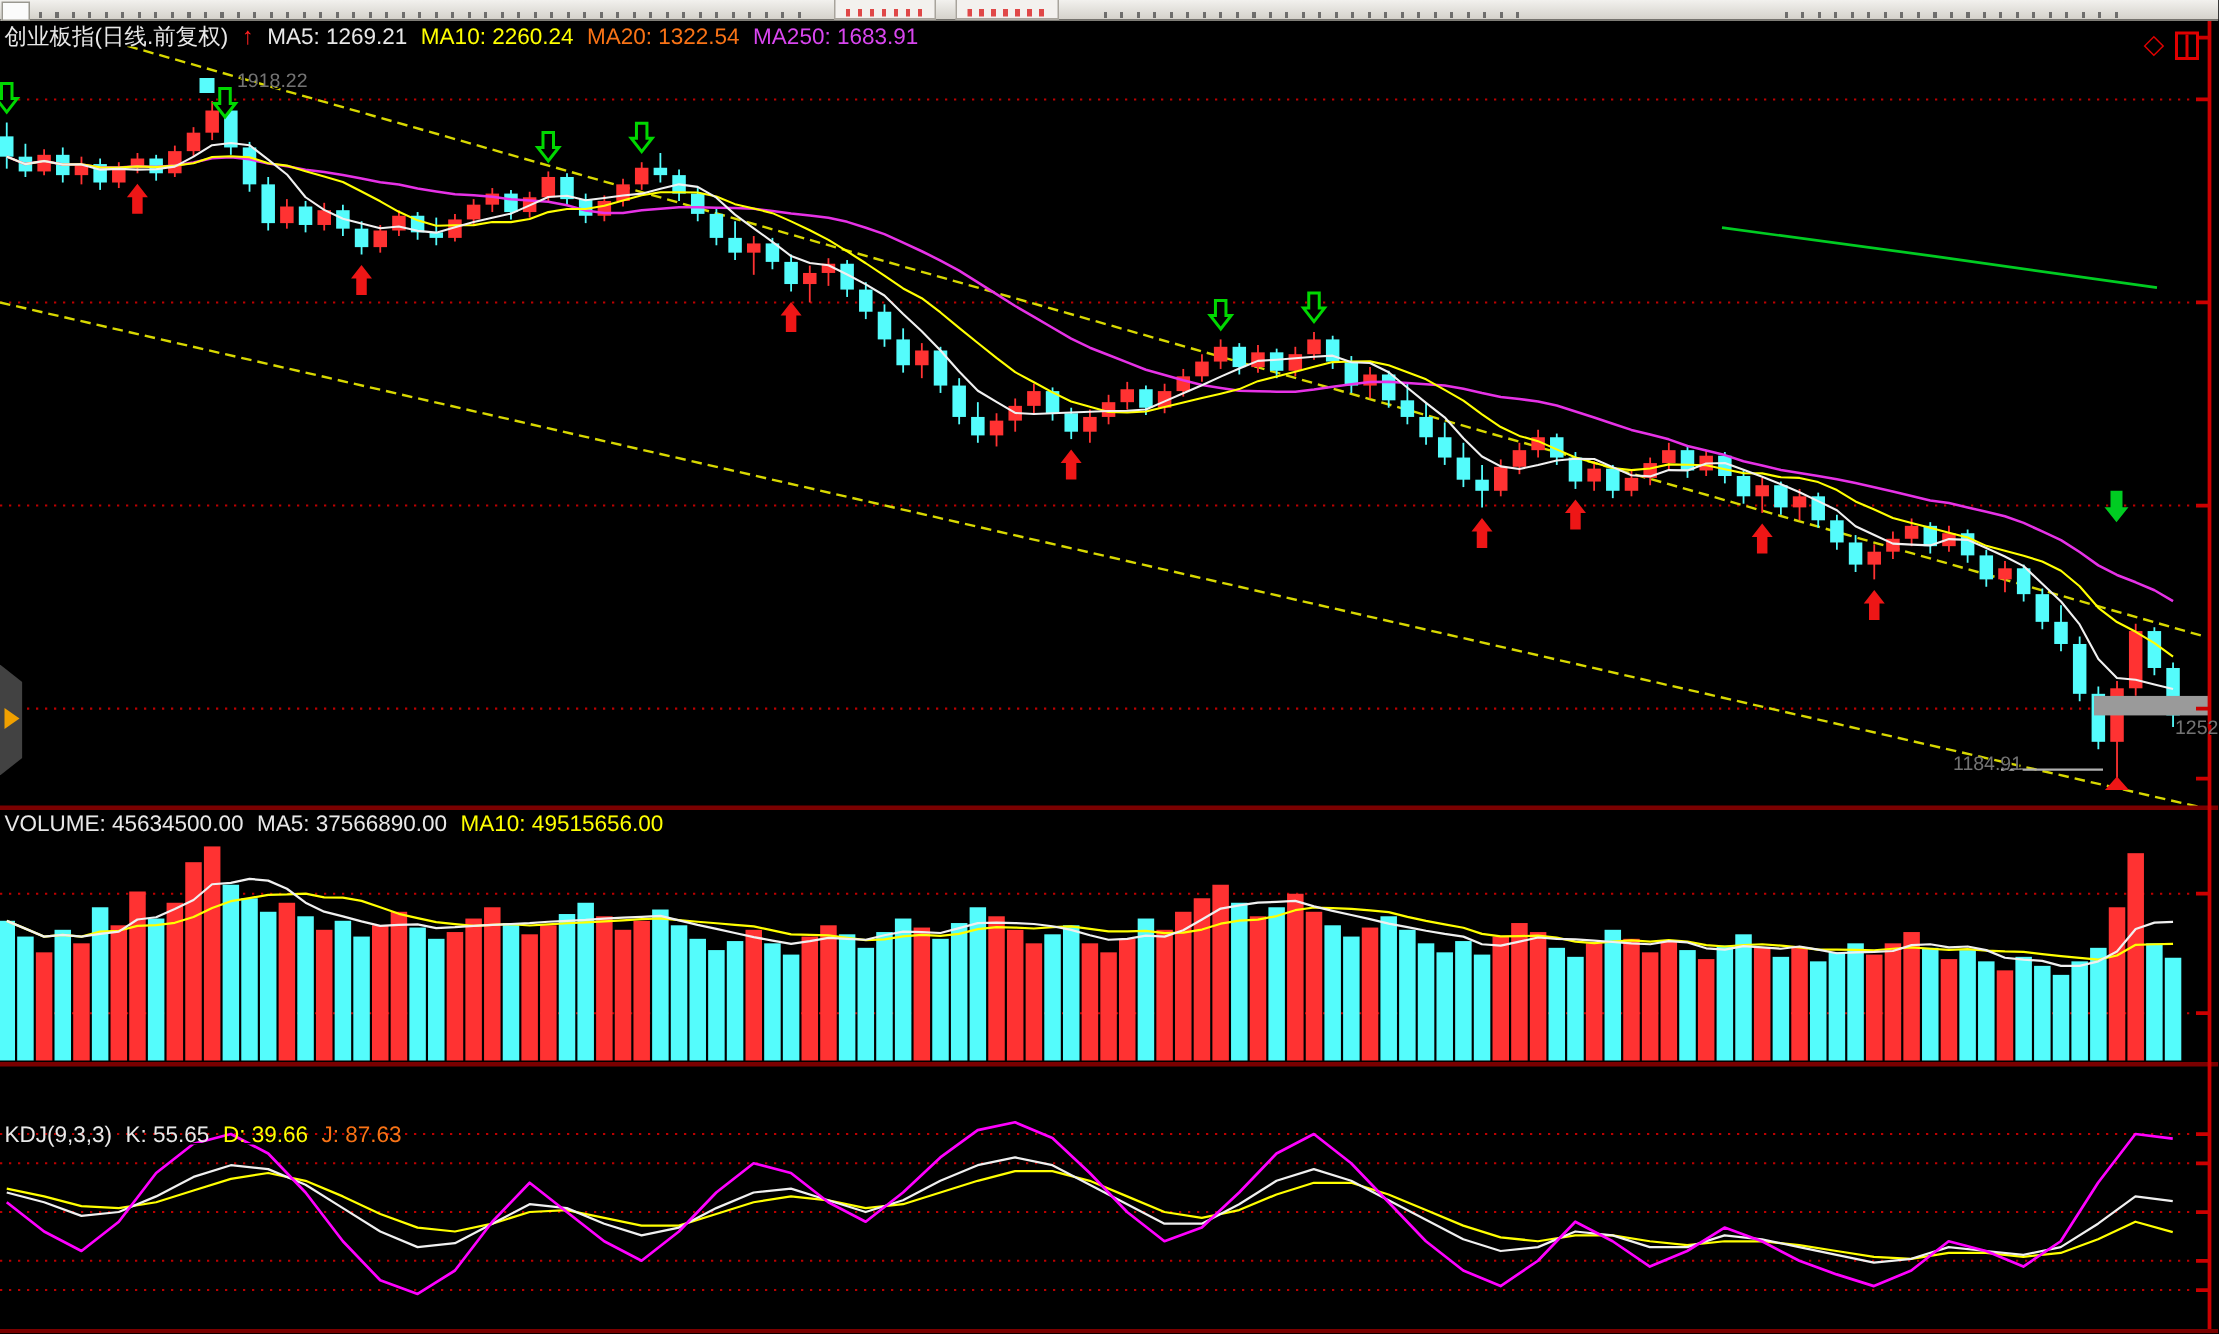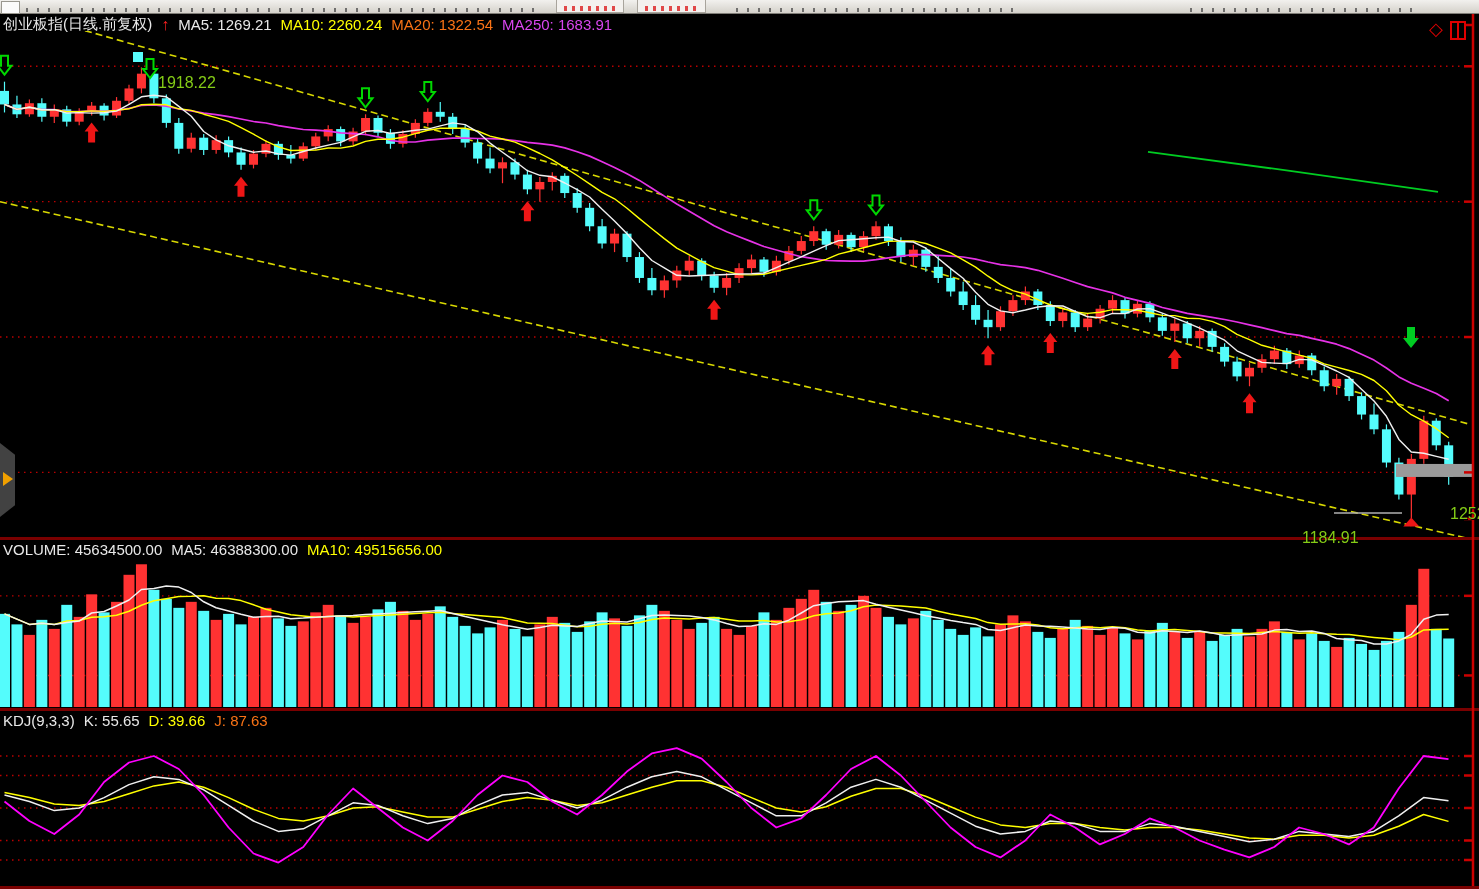--- a/index.html
+++ b/index.html
@@ -17,22 +17,22 @@
   .tb-btn{position:absolute;top:0;height:12px;background:#f3f1ee;border:1px solid #a8a49c;border-top:none;}
   .tb-btn .red-frag{position:absolute;left:10%;right:10%;bottom:1px;height:5px;
            background:repeating-linear-gradient(90deg,#e04848 0 3px,rgba(0,0,0,0) 3px 8px);}
   
   #chart-svg{position:absolute;left:0;top:0;}
   
   .hdr{position:absolute;display:flex;gap:9px;align-items:center;white-space:nowrap;
        font-size:15px;pointer-events:none;text-decoration:underline;}
   .t-white{color:#e8e8e8;} .t-yellow{color:#ffff00;} .t-magenta{color:#f97316;}
   .t-green{color:#d946ef;} .t-red-arrow{color:#ff2020;font-weight:bold;font-size:16px;}
-  .anno{position:absolute;color:#84cc16;font-size:16px;pointer-events:none;
-        text-shadow:1px 1px 0 #000;margin-top:28px;}
+  .anno{position:absolute;color:#737373;font-size:13px;pointer-events:none;
+        text-shadow:1px 1px 0 #000;}
   .icon-diamond{position:absolute;color:#e00000;font-size:18px;line-height:18px;cursor:pointer;}
   .icon-sq{position:absolute;width:12px;height:15px;border:2px solid #e00000;cursor:pointer;}
   .icon-sq span{position:absolute;right:2px;top:0;bottom:0;width:3px;border-left:2px solid #e00000;display:block;}
   
   .handle{position:absolute;left:0;width:15px;height:74px;background:#424242;
           clip-path:polygon(0 0,100% 16%,100% 84%,0 100%);cursor:pointer;}
   .handle .tri{position:absolute;left:3px;top:29px;width:0;height:0;display:block;
           border-top:7px solid rgba(0,0,0,0);border-bottom:7px solid rgba(0,0,0,0);
           border-left:10px solid #f0a000;}
 </style>
@@ -477,25 +477,25 @@
 <div class="anno" style="left:1302px;top:501px">1184.91</div>
 <div class="anno" style="left:1450px;top:477px">1252.6</div>
 
 <div class="icon-diamond" style="left:1429px;top:20px">◇</div>
 <div class="icon-sq" style="left:1450px;top:21px">
     <span></span>
   </div>
 
 <div class="hdr" style="left:3px;top:541px">
   <span class="t-white">VOLUME: 45634500.00</span>
-  <span class="t-white">MA5: 46388300.00</span>
+  <span class="t-white">MA5: 37566890.00</span>
   <span class="t-yellow">MA10: 49515656.00</span>
 </div>
 
-<div class="hdr" style="left:3px;top:712px">
+<div class="hdr" style="left:3px;top:748px">
   <span class="t-white">KDJ(9,3,3)</span>
   <span class="t-white">K: 55.65</span>
   <span class="t-yellow">D: 39.66</span>
   <span class="t-magenta">J: 87.63</span>
 </div>
 
 <div class="handle" style="top:443px">
   <span class="tri"></span>
 </div>
 

